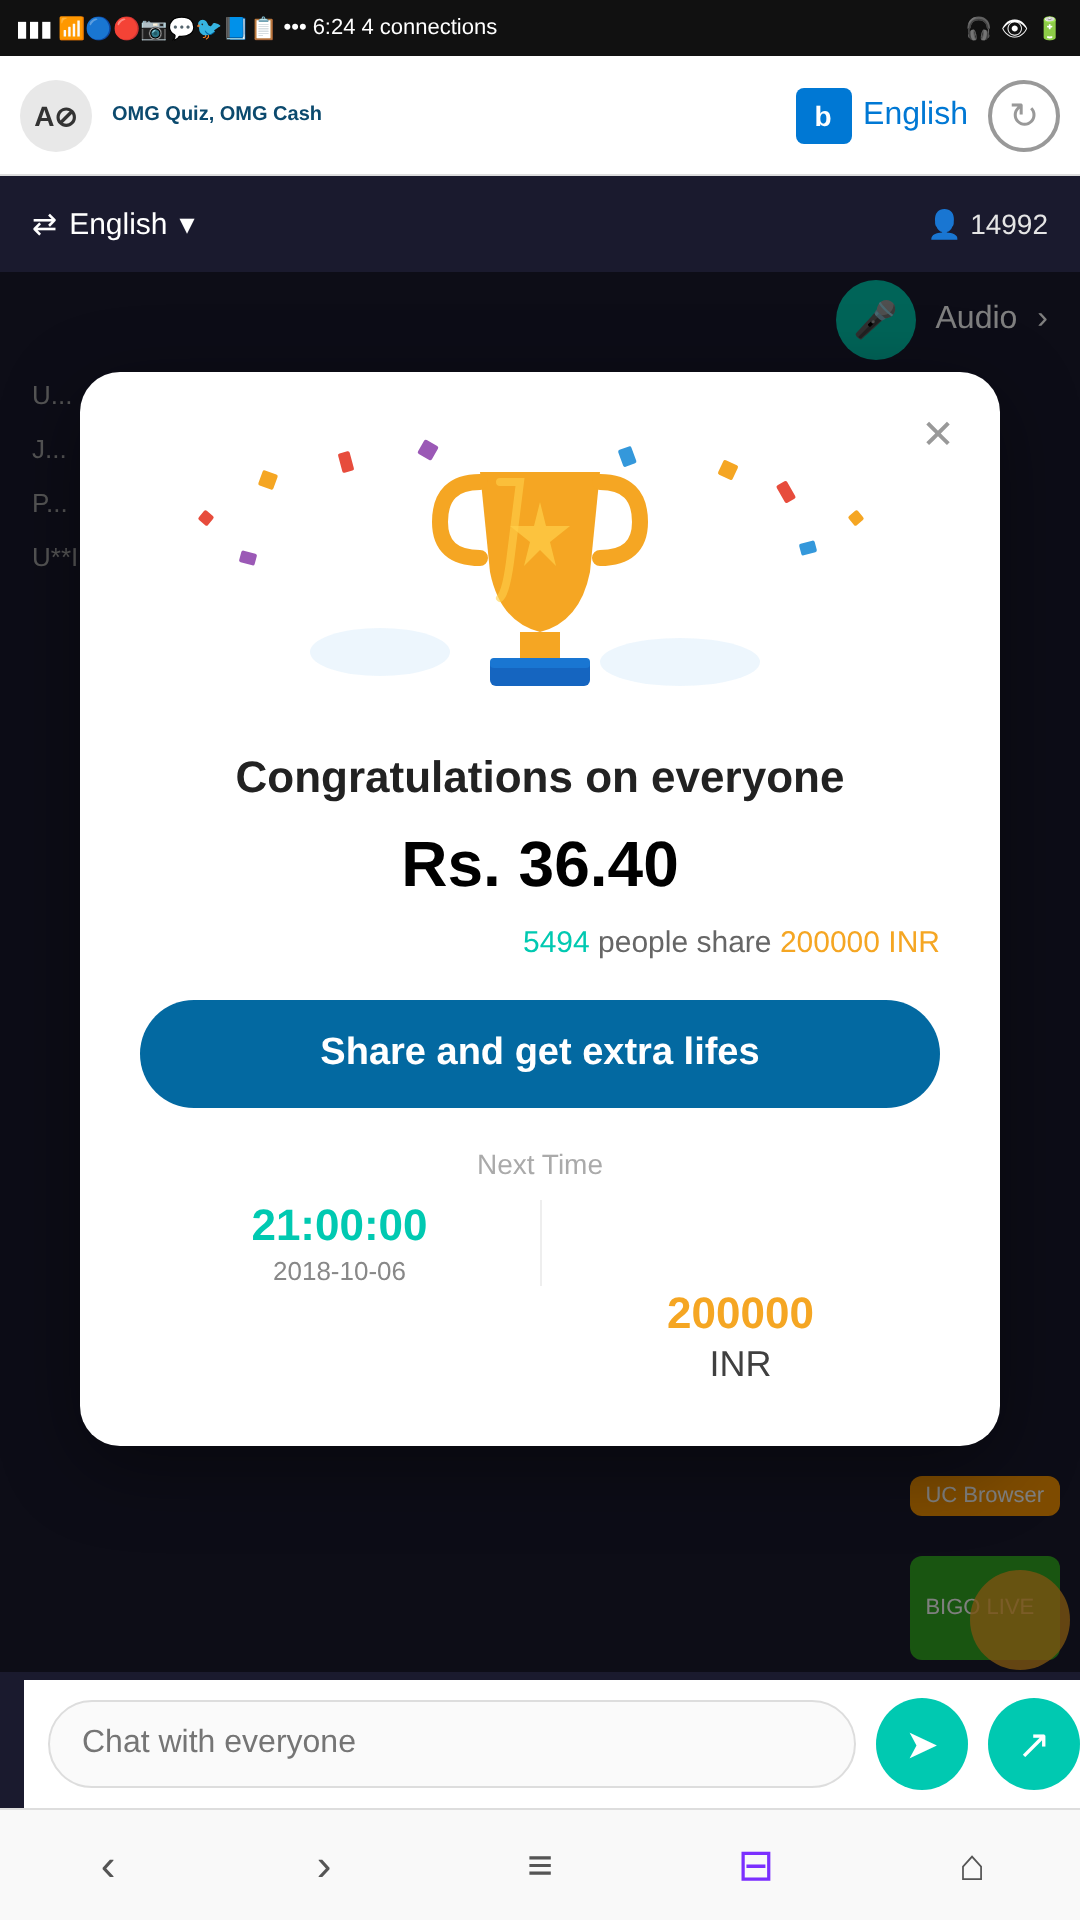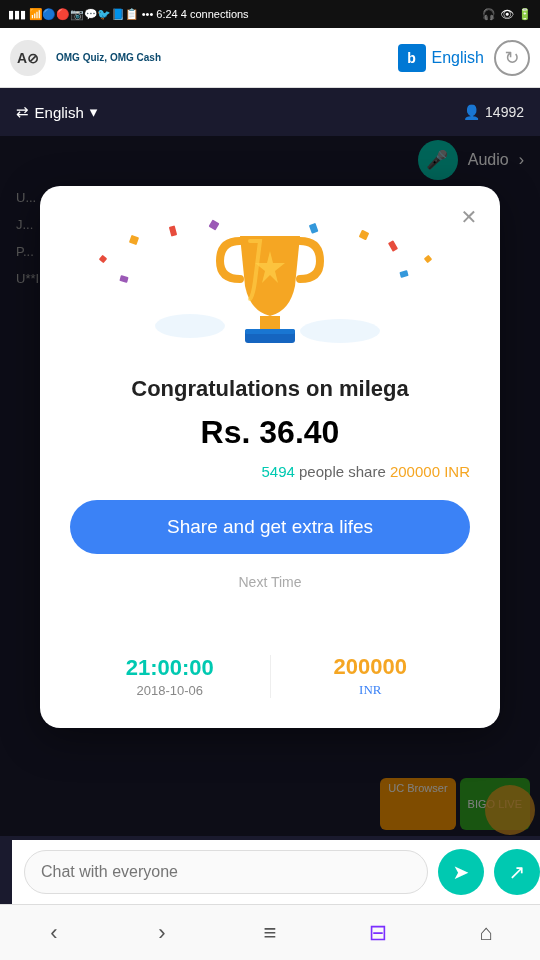--- a/index.html
+++ b/index.html
@@ -193,40 +193,40 @@
       color: #666;
       margin-bottom: 20px;
     }
     .share-info .highlight { color: #00c9b1; }
     .share-info .amount { color: #f5a623; }
 
     
     .share-btn {
       width: 100%;
       height: 54px;
-      background: #3b82f6;
+      background: #0369a1;
       border: none;
       border-radius: 30px;
       color: white;
       font-size: 19px;
-      font-weight: 400;
+      font-weight: 700;
       cursor: pointer;
       margin-bottom: 20px;
     }
 
     
     .next-time-label {
       text-align: center;
       color: #aaa;
       font-size: 14px;
-      margin-bottom: 20px;
+      margin-bottom: 10px;
     }
     .next-time-row {
       display: flex;
-      align-items: flex-end;
+      align-items: flex-start;
       justify-content: center;
       gap: 0;
     }
     .next-time-left {
       flex: 1;
       display: flex;
       flex-direction: column;
       align-items: center;
       border-right: 1px solid #eee;
       padding: 0 10px;
@@ -248,24 +248,23 @@
       font-size: 13px;
       color: #888;
       margin-top: 2px;
     }
     .prize-value {
       font-size: 22px;
       font-weight: bold;
       color: #f5a623;
     }
     .prize-sub {
-      font-size: 13px;
-      color: #3b82f6;
+      font-size: 18px;
+      color: #404040;
       margin-top: 2px;
-      font-family: Liberation Serif, serif;
     }
 
     
     .bottom-bar {
       position: absolute;
       bottom: 56px;
       left: 12px;
       width: 540px;
       height: 64px;
       background: #fff;
@@ -372,21 +371,21 @@
   <span class="chevron">›</span>
 </div>
 
 <div class="chat-bg">
   <div class="chat-msg">U...</div>
   <div class="chat-msg">J...</div>
   <div class="chat-msg">P...</div>
   <div class="chat-msg">U**I: Paise milega ki nho</div>
 </div>
 
-<div style="position:absolute; bottom:130px; right:10px; display:flex; gap:4px; z-index:5;">
+<div style="position:absolute; bottom:130px; right:10px; display:flex; gap:20px; z-index:5;flex-direction:column;">
   <div style="background:#f90; border-radius:6px; padding:4px 8px; font-size:11px; color:#fff;">UC Browser</div>
   <div style="background:#3a2; border-radius:6px; padding:20px 8px; font-size:11px; color:#fff;">BIGO LIVE</div>
   <div style="position:absolute; right:-5px; bottom:-5px; width:50px; height:50px; background:#f5a623; border-radius:50%; opacity:0.8;"></div>
 </div>
 
 <div class="modal-overlay">
   <div class="modal-card">
 
     
     <div class="modal-close">
@@ -426,21 +425,21 @@
 
         <rect x="35" y="108" width="50" height="14" fill="#1565c0" rx="3"></rect>
 
         <rect x="35" y="108" width="50" height="5" fill="#1976d2" rx="2"></rect>
 
         <polygon points="60,30 63,42 75,42 65,50 68,62 60,54 52,62 55,50 45,42 57,42" fill="#ffd04a" opacity="0.7"></polygon>
       </svg>
     </div>
 
     
-    <div class="congrats-title">Congratulations on milega</div>
+    <div class="congrats-title">Congratulations on everyone</div>
 
     
     <div class="prize-amount">Rs. 36.40</div>
 
     
     <div class="share-info">
       <span class="highlight">5494</span>
       <span> people share </span>
       <span class="amount">200000 INR</span>
     </div>

